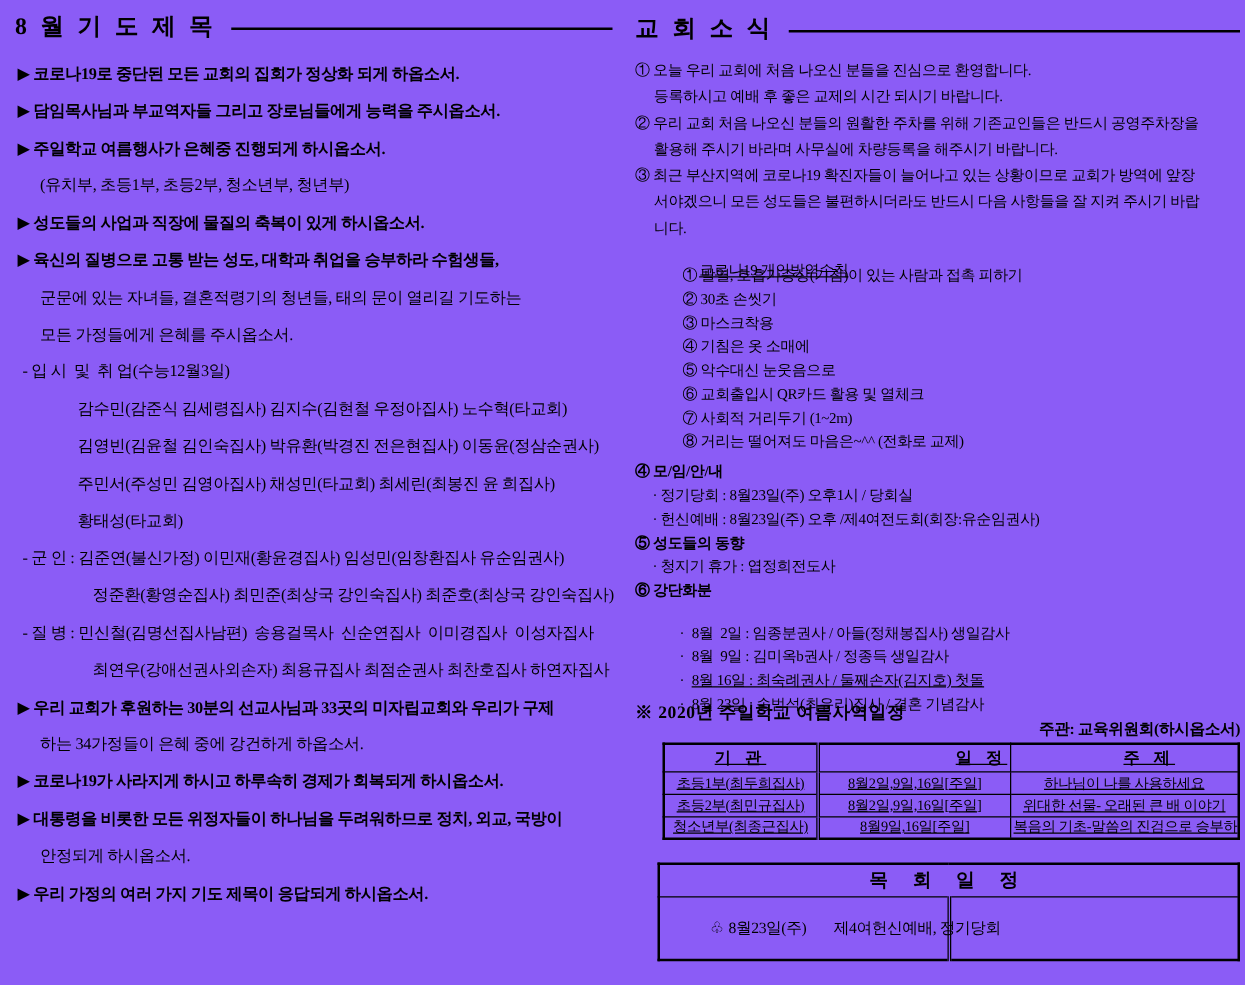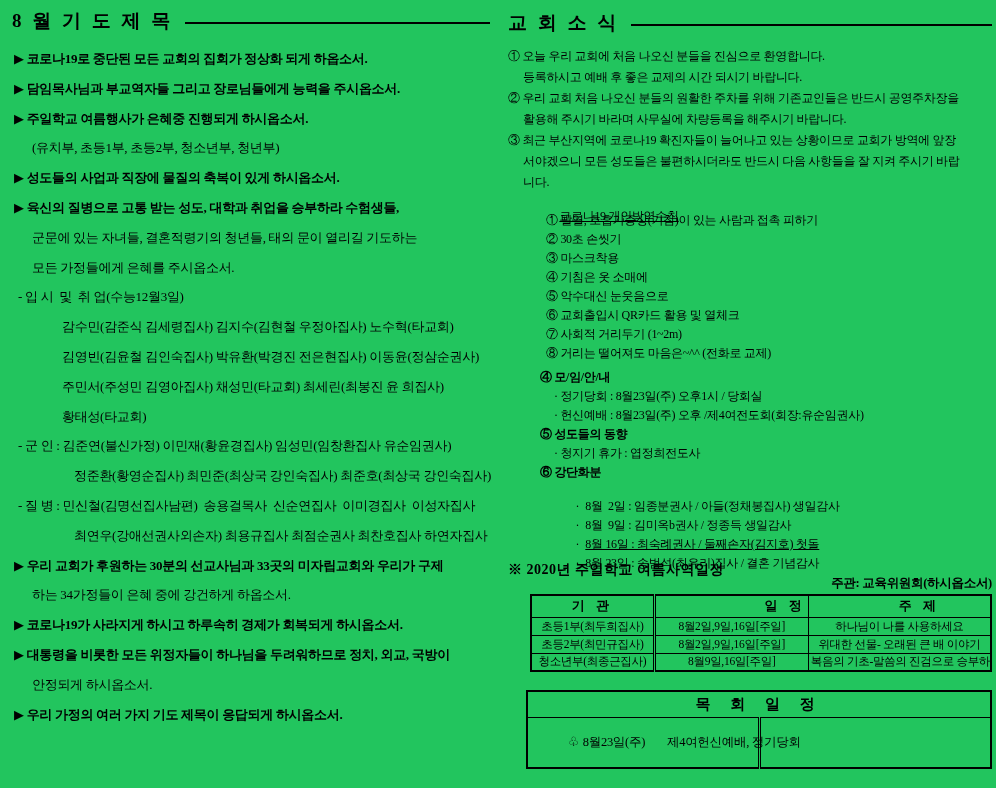--- a/index.html
+++ b/index.html
@@ -1,21 +1,21 @@
 <!DOCTYPE html>
 <html><head>
 <meta charset="utf-8">
 <style>
   * { box-sizing: border-box; }
   html,body { margin:0; padding:0; }
   body {
     width:996px; height:788px; background:#ffffff; color:#000;
     font-family:"Liberation Serif","DejaVu Serif",serif;
   }
-  .page { position:relative; width:996px; height:788px; overflow:hidden; background:#22c55e; }
+  .page { position:relative; width:996px; height:788px; overflow:hidden; background:#8b5cf6; }
 
   
   .left-col  { position:absolute; left:12px;  top:8px;  width:478px; }
   .right-col { position:absolute; left:508px; top:10px; width:484px; font-size:12px; letter-spacing:-0.3px; }
 
   
   .title-row { display:flex; align-items:center; }
   .doc-title { font-size:19px; font-weight:bold; letter-spacing:3px; white-space:pre; margin:0; }
   .rule { flex:1; height:0; border-top:2px solid #000; margin-left:12px; margin-top:3px; }
 
@@ -34,33 +34,33 @@
   .rn.i { padding-left:15px; }
 
   
   .pvr { margin-top:-2px; }
   .pv { height:19px; white-space:pre; }
   .pv-title { padding-left:20px; }
   .pv-item  { padding-left:38px; }
   .u { text-decoration:underline; }
 
   
-  .secs { margin-top:5px;margin-left:32px; }
+  .secs { margin-top:5px; }
   .rs { height:19px; white-space:pre; }
   .rs.head { font-weight:bold; }
   .rs.it { padding-left:14px; }
   .ft { margin-left:6px; }
 
   
   .summer-head { font-size:14px; font-weight:bold; letter-spacing:0.5px; margin-top:2px; white-space:pre; }
   .organizer { text-align:right; font-weight:bold; font-size:12.5px; margin-top:-4px; white-space:pre; }
 
   
   table.sched { border-collapse:collapse; margin:2px 0 0 22px; width:462px; table-layout:fixed;
-                font-size:11.5px; letter-spacing:-0.3px; border:2px solid #000; }
+                font-size:11.5px; letter-spacing:-0.3px; border:2px solid #000;text-decoration:underline; }
   .sched th, .sched td { border:1px solid #000; text-align:center; padding:0 2px; height:18px;
                          white-space:pre; overflow:hidden; }
   .sched th { height:22px; font-weight:bold; letter-spacing:4px; font-size:13px; }
   .sched .c1 { width:112px; }
   .sched .c2 { width:140px;text-align:right; }
   .sched .c3 { width:166px;padding-left:42px; }
   .sched .dbl { border-left:3px double #000; }
 
   
   table.ministry { border-collapse:collapse; margin:18px 0 0 18px; width:466px; table-layout:fixed;

